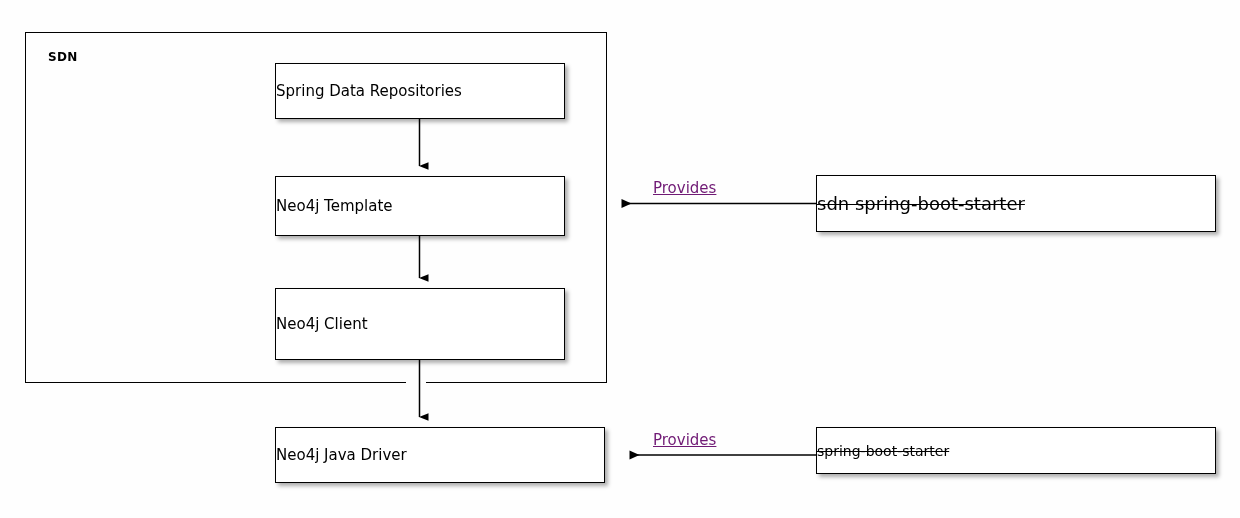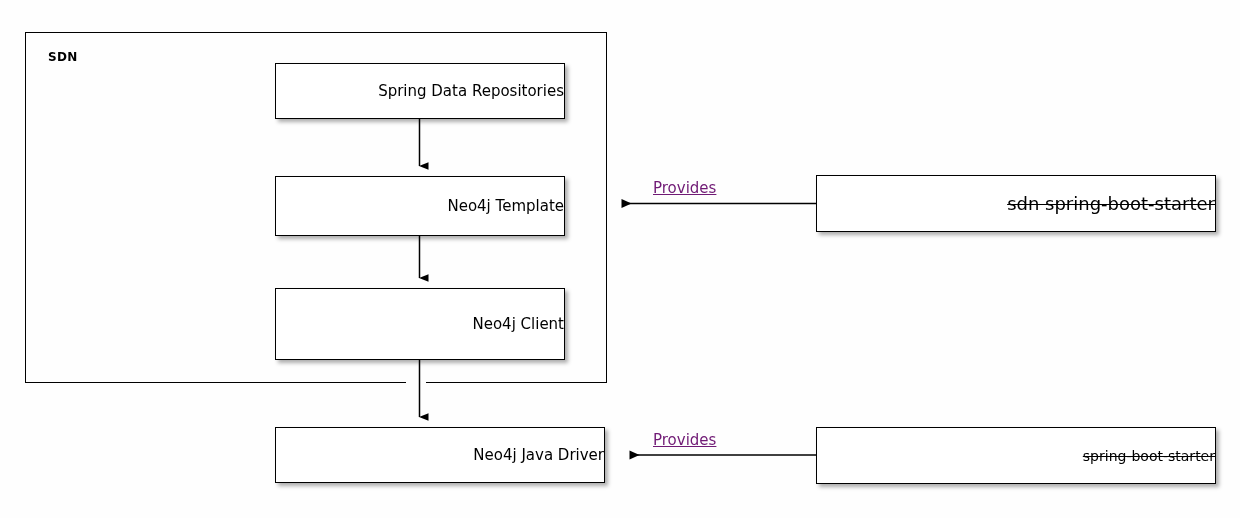--- a/index.html
+++ b/index.html
@@ -50,31 +50,31 @@
   }
   
   .node {
     position: absolute;
     box-sizing: border-box;
     background: #ffffff;
     border: 1.5px solid #000000;
     box-shadow: 3px 3px 4px rgba(0,0,0,0.32);
     display: flex;
     align-items: center;
-    justify-content: flex-end;
+    justify-content: flex-start;
     font-size: 15px;
     color: #000000;
     white-space: nowrap;
   }
   .node.n1 { left: 275px; top: 63px;  width: 290px; height: 56px; }
   .node.n2 { left: 275px; top: 176px; width: 290px; height: 60px; }
   .node.n3 { left: 275px; top: 288px; width: 290px; height: 72px; }
   .node.n4 { left: 275px; top: 427px; width: 330px; height: 56px; }
   .node.ext1 { left: 816px; top: 175px; width: 400px; height: 57px; font-size: 18px; }
-  .node.ext2 { left: 816px; top: 427px; width: 400px; height: 57px; font-size: 14px; }
+  .node.ext2 { left: 816px; top: 427px; width: 400px; height: 47px; font-size: 14px; }
   .strike {
     text-decoration: line-through;
     text-decoration-thickness: 1.2px;
   }
   
   .note-text {
     position: absolute;
     left: 48px;
     top: 290px;
     font-size: 13.5px;

